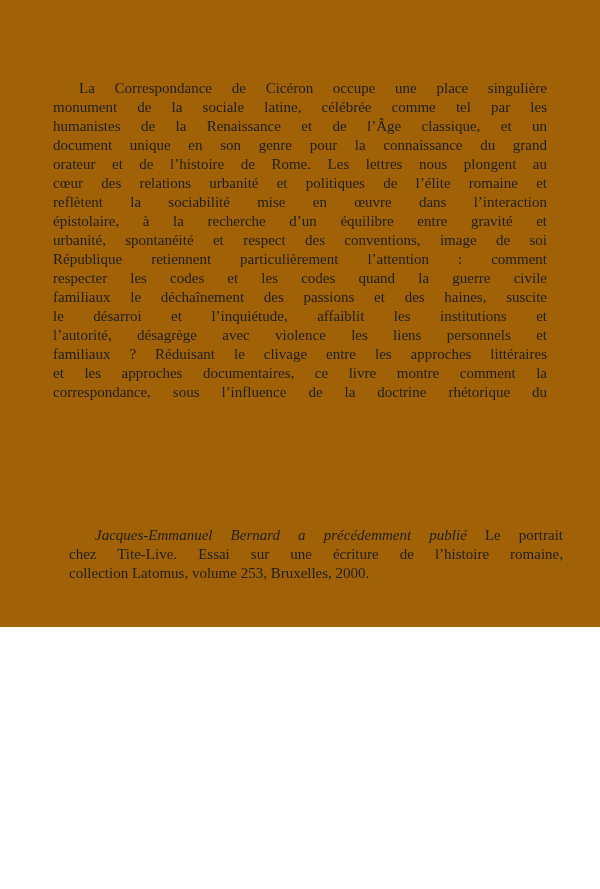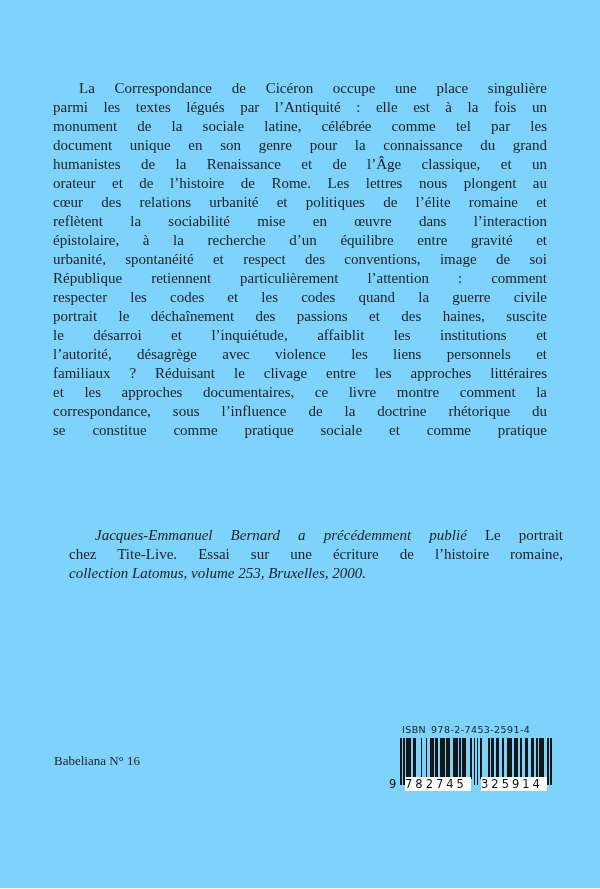--- a/index.html
+++ b/index.html
@@ -1,20 +1,20 @@
 <!DOCTYPE html>
 <html><head>
 <meta charset="utf-8">
 <style>
   html, body { margin: 0; padding: 0; }
   .page {
     position: relative;
     width: 600px;
-    height: 888px;
-    background: #7dd3fc;
+    height: 627px;
+    background: #a16207;
     font-family: "Liberation Serif", serif;
     color: #1e1e1e;
     overflow: hidden;
   }
   .blurb {
     position: absolute;
     left: 53px;
     top: 79px;
     width: 494px;
   }
@@ -29,21 +29,21 @@
     line-height: 19px;
     height: 19px;
     text-align: justify;
     text-align-last: justify;
     text-justify: inter-word;
     white-space: normal;
   }
   .txtline.first { text-indent: 26px; }
   .txtline.noj { text-align-last: left; }
   .txtline em { font-style: italic; }
-  .italic { font-style: italic; }
+  .italic { }
   .series {
     position: absolute;
     left: 54px;
     top: 753px;
     font-size: 13px;
     color: #222222;
   }
   .barcode-block {
     position: absolute;
     left: 388px;
@@ -84,38 +84,36 @@
   .ean-left  { position: absolute; left: 17px; top: 0; width: 66px; letter-spacing: 3px; background: #fff; }
   .ean-right { position: absolute; left: 93px; top: 0; width: 66px; text-align: left; letter-spacing: 3px; background: #fff; }
 </style>
 </head>
 <body>
 
 <div class="page">
 
   <div class="blurb">
     <div class="txtline first">La Correspondance de Cicéron occupe une place singulière</div>
-    <div class="txtline">parmi les textes légués par l’Antiquité : elle est à la fois un</div>
     <div class="txtline">monument de la sociale latine, célébrée comme tel par les</div>
+    <div class="txtline">humanistes de la Renaissance et de l’Âge classique, et un</div>
     <div class="txtline">document unique en son genre pour la connaissance du grand</div>
-    <div class="txtline">humanistes de la Renaissance et de l’Âge classique, et un</div>
     <div class="txtline">orateur et de l’histoire de Rome. Les lettres nous plongent au</div>
     <div class="txtline">cœur des relations urbanité et politiques de l’élite romaine et</div>
     <div class="txtline">reflètent la sociabilité mise en œuvre dans l’interaction</div>
     <div class="txtline">épistolaire, à la recherche d’un équilibre entre gravité et</div>
     <div class="txtline">urbanité, spontanéité et respect des conventions, image de soi</div>
     <div class="txtline">République retiennent particulièrement l’attention : comment</div>
     <div class="txtline">respecter les codes et les codes quand la guerre civile</div>
-    <div class="txtline">portrait le déchaînement des passions et des haines, suscite</div>
+    <div class="txtline">familiaux le déchaînement des passions et des haines, suscite</div>
     <div class="txtline">le désarroi et l’inquiétude, affaiblit les institutions et</div>
     <div class="txtline">l’autorité, désagrège avec violence les liens personnels et</div>
     <div class="txtline">familiaux ? Réduisant le clivage entre les approches littéraires</div>
     <div class="txtline">et les approches documentaires, ce livre montre comment la</div>
     <div class="txtline">correspondance, sous l’influence de la doctrine rhétorique du</div>
-    <div class="txtline">se constitue comme pratique sociale et comme pratique</div>
   </div>
 
   <div class="bio">
     <div class="txtline first"><em>Jacques-Emmanuel Bernard a précédemment publié</em><span> Le portrait</span></div>
     <div class="txtline">chez Tite-Live. Essai sur une écriture de l’histoire romaine,</div>
     <div class="txtline noj italic">collection Latomus, volume 253, Bruxelles, 2000.</div>
   </div>
 
   <div class="series">Babeliana N° 16</div>
 

